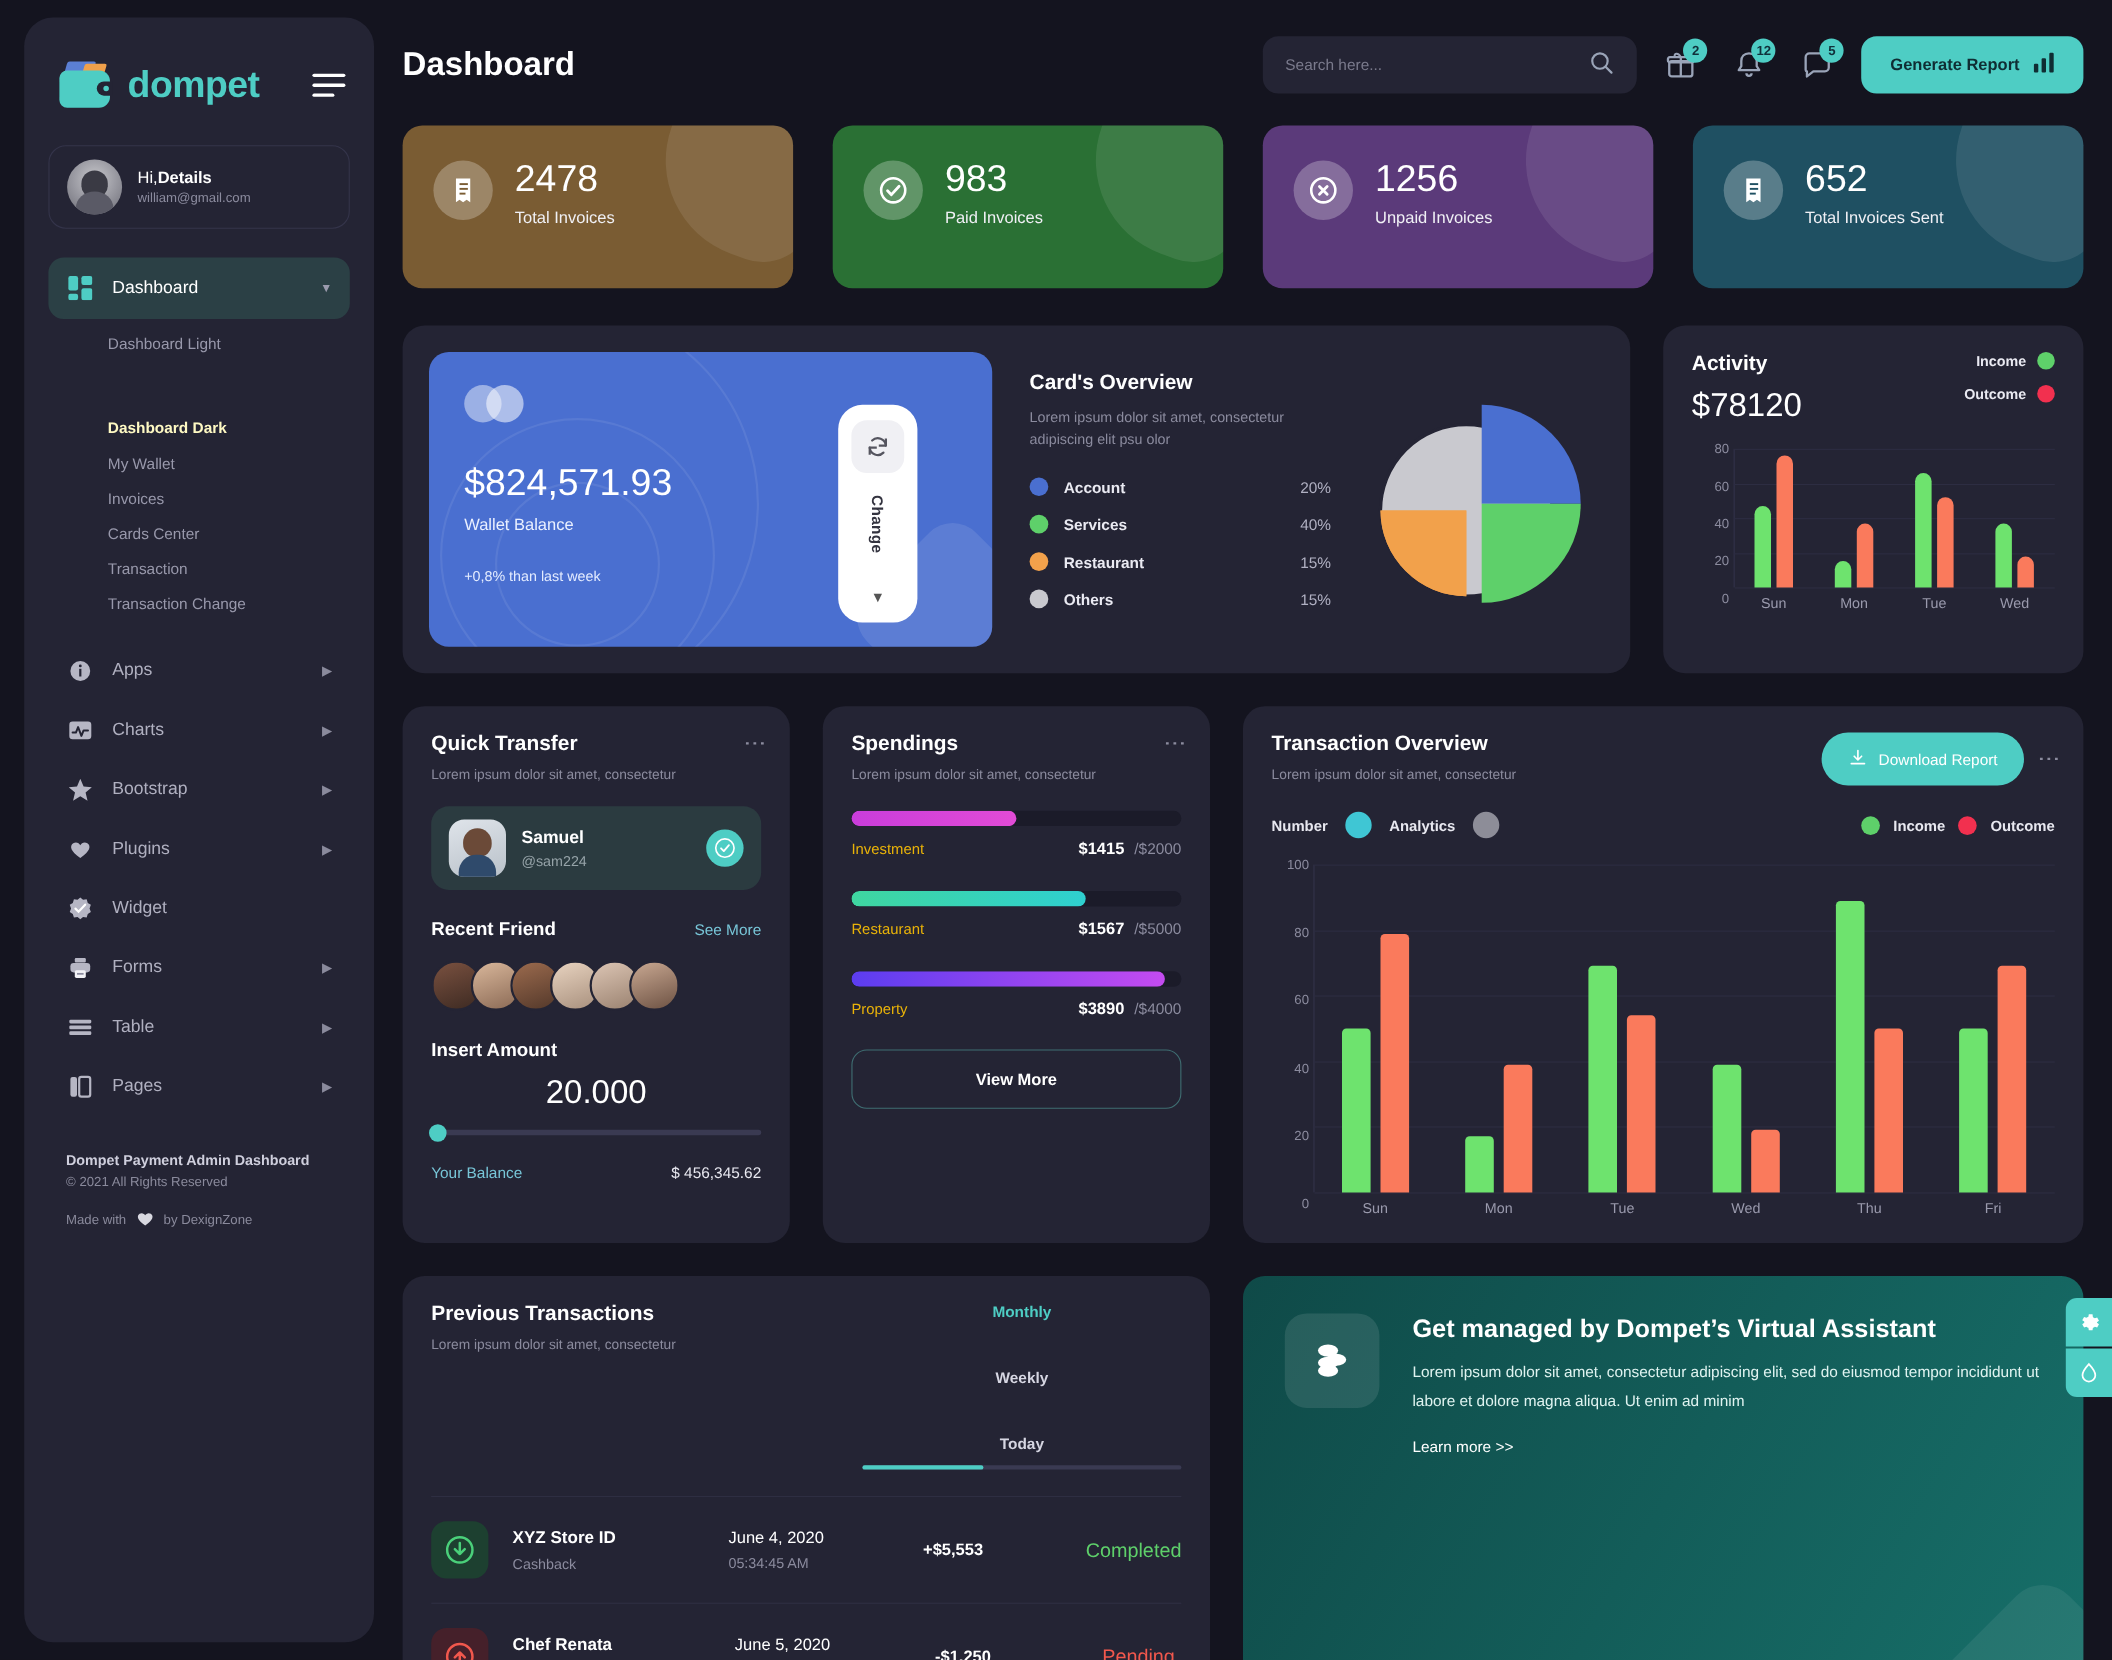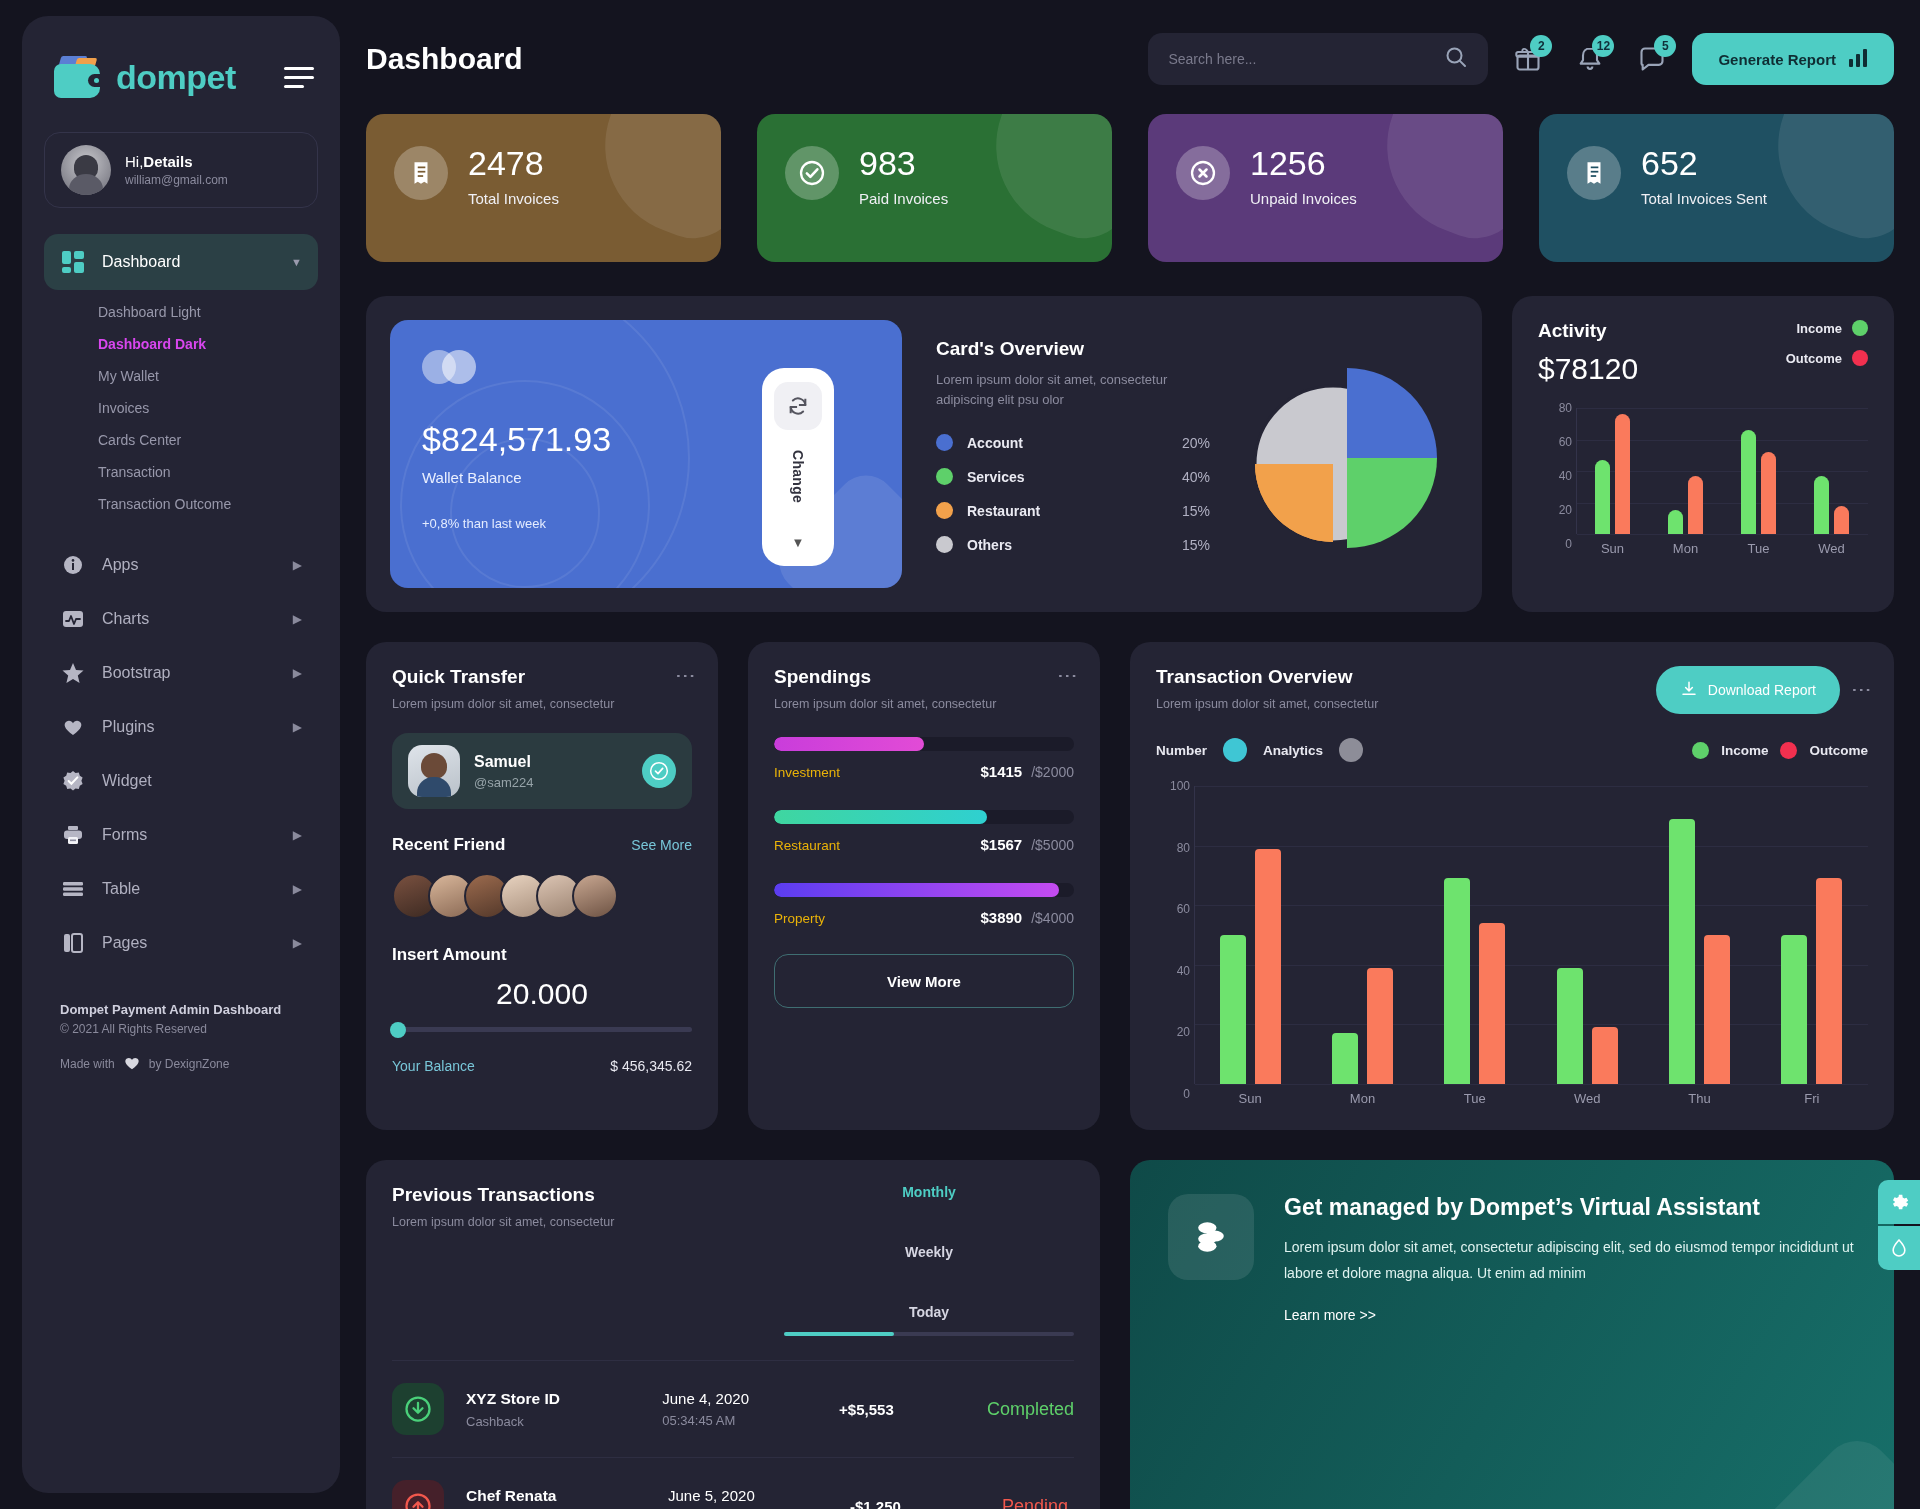--- a/index.html
+++ b/index.html
@@ -81,21 +81,21 @@
     margin: 0 22px; padding: 15px 16px; border-radius: 14px;
     color: #b9b9c8; font-size: 16px; cursor: pointer;
   }
   .nav-item.active { background: #2b4045; color: #fff; }
   .nav-ico { width: 26px; height: 26px; flex: 0 0 26px; display: flex; align-items: center; justify-content: center; }
   .nav-caret { margin-left: auto; font-size: 11px; color: #9a9aad; }
   .sub-list { padding: 6px 0 12px 0; }
   .sub-item {
     padding: 8px 0 8px 76px; font-size: 14px; color: #9898ab; cursor: pointer;
   }
-  .sub-item.current { color: #d946ef; font-weight: 700; }
+  .sub-item.current { color: #fef9c3; font-weight: 700; margin-top: 45px; }
 
   .side-group { margin-top: 6px; }
   .side-row {
     display: flex; align-items: center; gap: 16px;
     padding: 14px 38px 14px 38px; color: #b0b0c0; font-size: 16px; cursor: pointer;
   }
   .side-row .arrow { margin-left: auto; color: #8a8a9c; font-size: 12px; }
 
   .side-footer { padding: 22px 38px 0 38px; margin-top: 10px; }
   .sf-title { font-size: 13px; font-weight: 700; color: #cfcfdd; }
@@ -353,21 +353,21 @@
         <span>Dashboard</span>
         <span class="nav-caret">▼</span>
       </div>
       <div class="sub-list">
         <div class="sub-item">Dashboard Light</div>
         <div class="sub-item current">Dashboard Dark</div>
         <div class="sub-item">My Wallet</div>
         <div class="sub-item">Invoices</div>
         <div class="sub-item">Cards Center</div>
         <div class="sub-item">Transaction</div>
-        <div class="sub-item">Transaction Outcome</div>
+        <div class="sub-item">Transaction Change</div>
       </div>
 
       <div class="side-group">
         <div class="side-row">
           <span class="nav-ico">
             <svg width="20" height="20" viewBox="0 0 20 20">
                 <circle cx="10" cy="10" r="9" fill="#b6b6c4"></circle>
                 <rect x="9" y="8" width="2" height="7" fill="#242434"></rect>
                 <circle cx="10" cy="5.4" r="1.3" fill="#242434"></circle>
               </svg>

